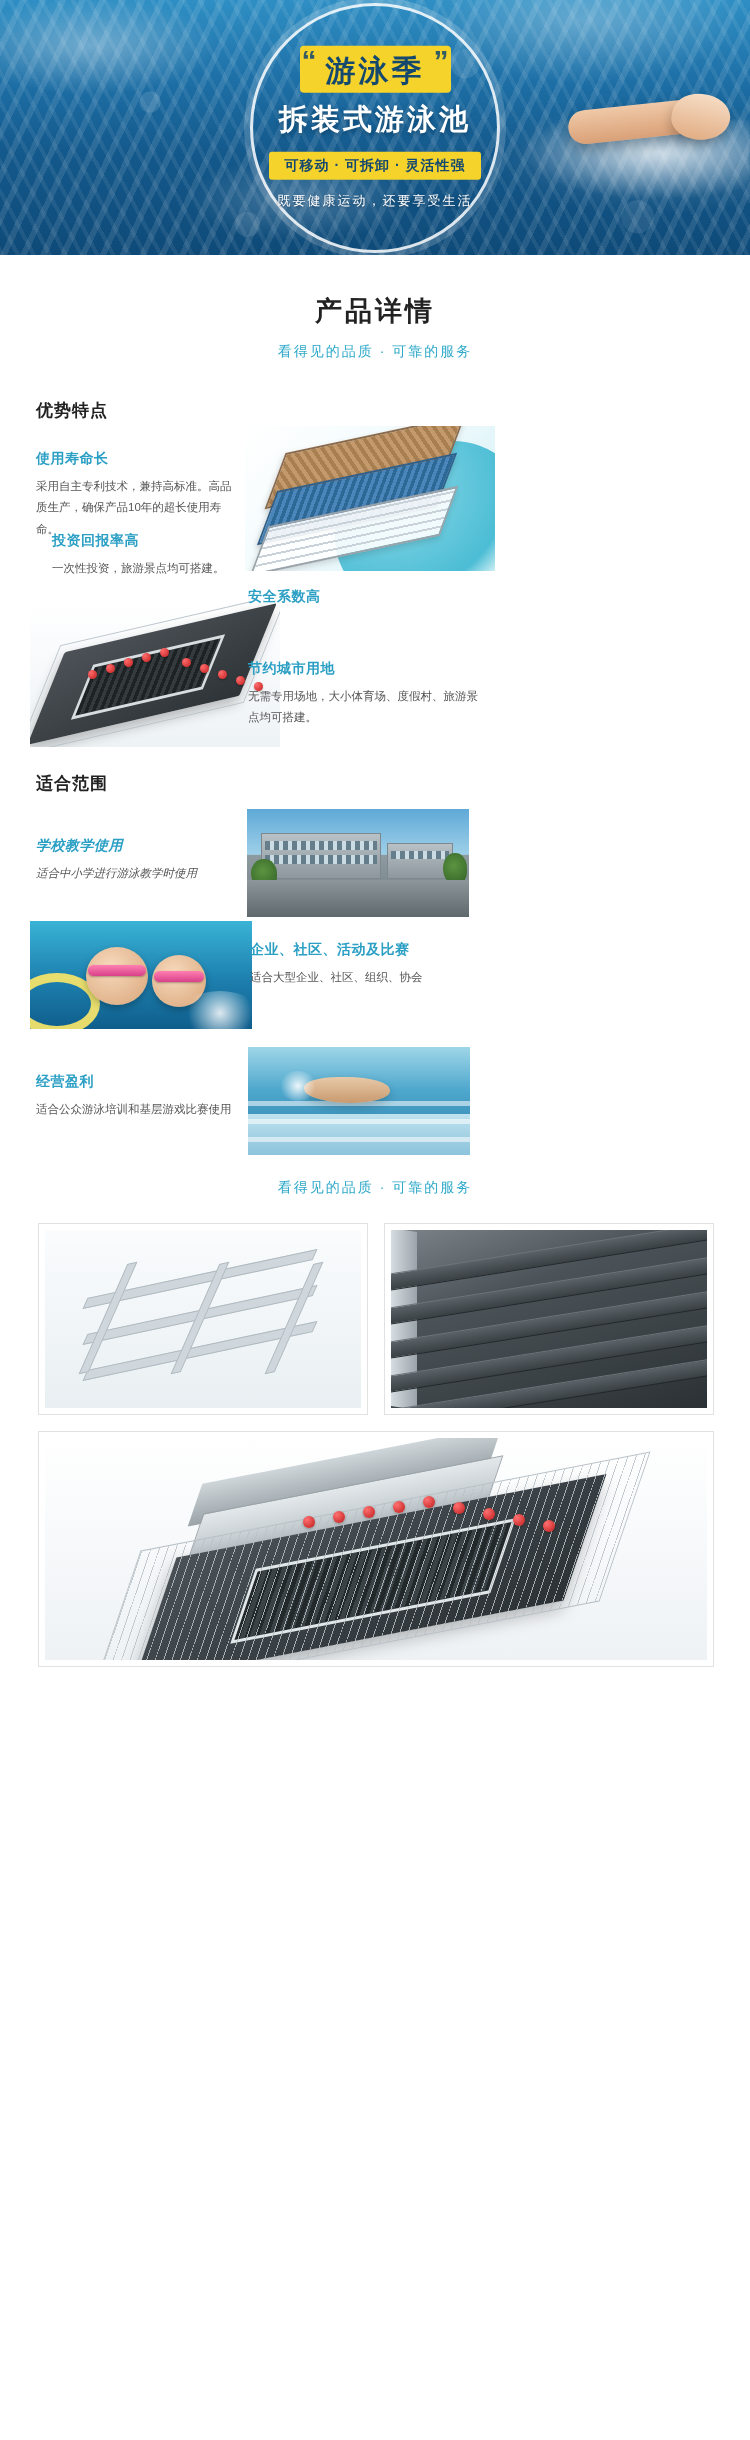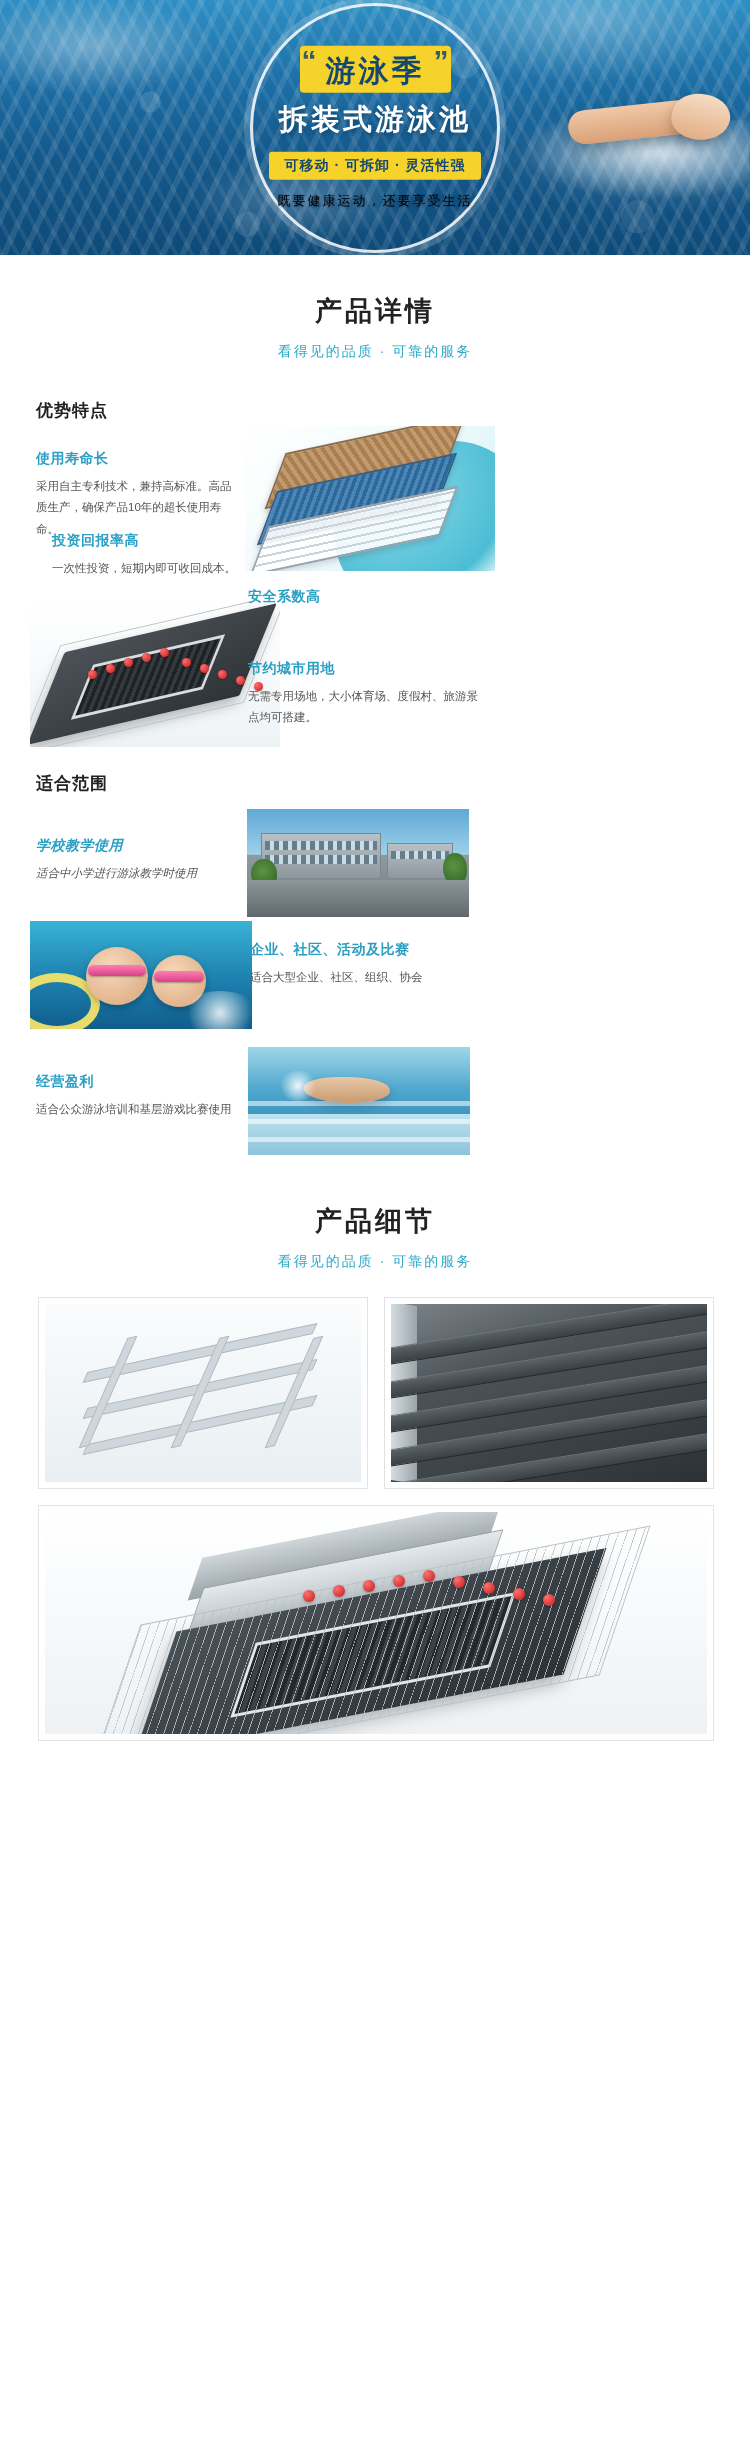--- a/index.html
+++ b/index.html
@@ -127,21 +127,21 @@
     background: #f5d32b;
     color: #14486e;
     font-size: 14px;
     letter-spacing: 1px;
     border-radius: 3px;
     font-weight: bold;
   }
   .hero-sub {
     margin-top: 12px;
     font-size: 13px;
-    color: #000000;
+    color: #ffffff;
     letter-spacing: 2px;
     text-shadow: 0 1px 3px rgba(0,30,60,.6);
   }
 
   
   .section-title {
     text-align: center;
     font-size: 27px;
     font-weight: bold;
     color: #222;
@@ -435,21 +435,21 @@
       <div class="plate-blue" style="left:22px; top:48px; width:180px; height:50px;"></div>
       <div class="frame-grey" style="left:14px; top:82px; width:190px; height:46px;"></div>
     </div>
 
     <div style="position:absolute; left:36px; top:28px; width:200px;">
       <div class="h-blue">使用寿命长</div>
       <div class="p-body">采用自主专利技术，兼持高标准。高品质生产，确保产品10年的超长使用寿命。</div>
     </div>
     <div style="position:absolute; left:52px; top:110px; width:200px;">
       <div class="h-blue">投资回报率高</div>
-      <div class="p-body">一次性投资，短期内即可收回成本。</div>
+      <div class="p-body">一次性投资，旅游景点均可搭建。</div>
     </div>
 
     <div class="img img-pool3d" style="position:absolute; left:30px; top:180px; width:250px; height:145px;">
       <div class="deck"></div>
       <div class="deck-inner"></div>
       <div class="rail" style="left:8px; top:22px; width:228px; height:100px;"></div>
       <div class="floats">
         <i style="left:18px; top:46px;"></i>
           <i style="left:36px; top:40px;"></i>
         <i style="left:54px; top:34px;"></i>
@@ -514,21 +514,20 @@
       <div class="swim" style="left:56px; top:30px; width:86px; height:26px;"></div>
       <div class="bubbles" style="left:30px; top:24px; width:40px; height:30px;"></div>
     </div>
 
     <div style="position:absolute; left:36px; top:278px; width:210px;">
       <div class="h-blue">经营盈利</div>
       <div class="p-body">适合公众游泳培训和基层游戏比赛使用</div>
     </div>
   </div>
 
-  <div class="section-title">产品细节</div>
   <div class="section-sub">看得见的品质 · 可靠的服务</div>
 
   <div class="gallery">
     <div class="g-row">
       <div class="g-card" style="width:330px;">
         <div class="img img-frame3d" style="width:316px; height:178px;">
           <div class="bar" style="left:40px; top:44px; width:230px; height:10px;"></div>
           <div class="bar" style="left:40px; top:80px; width:230px; height:10px;"></div>
           <div class="bar" style="left:40px; top:116px; width:230px; height:10px;"></div>
           <div class="bar" style="left:58px; top:38px; width:10px; height:100px;"></div>

